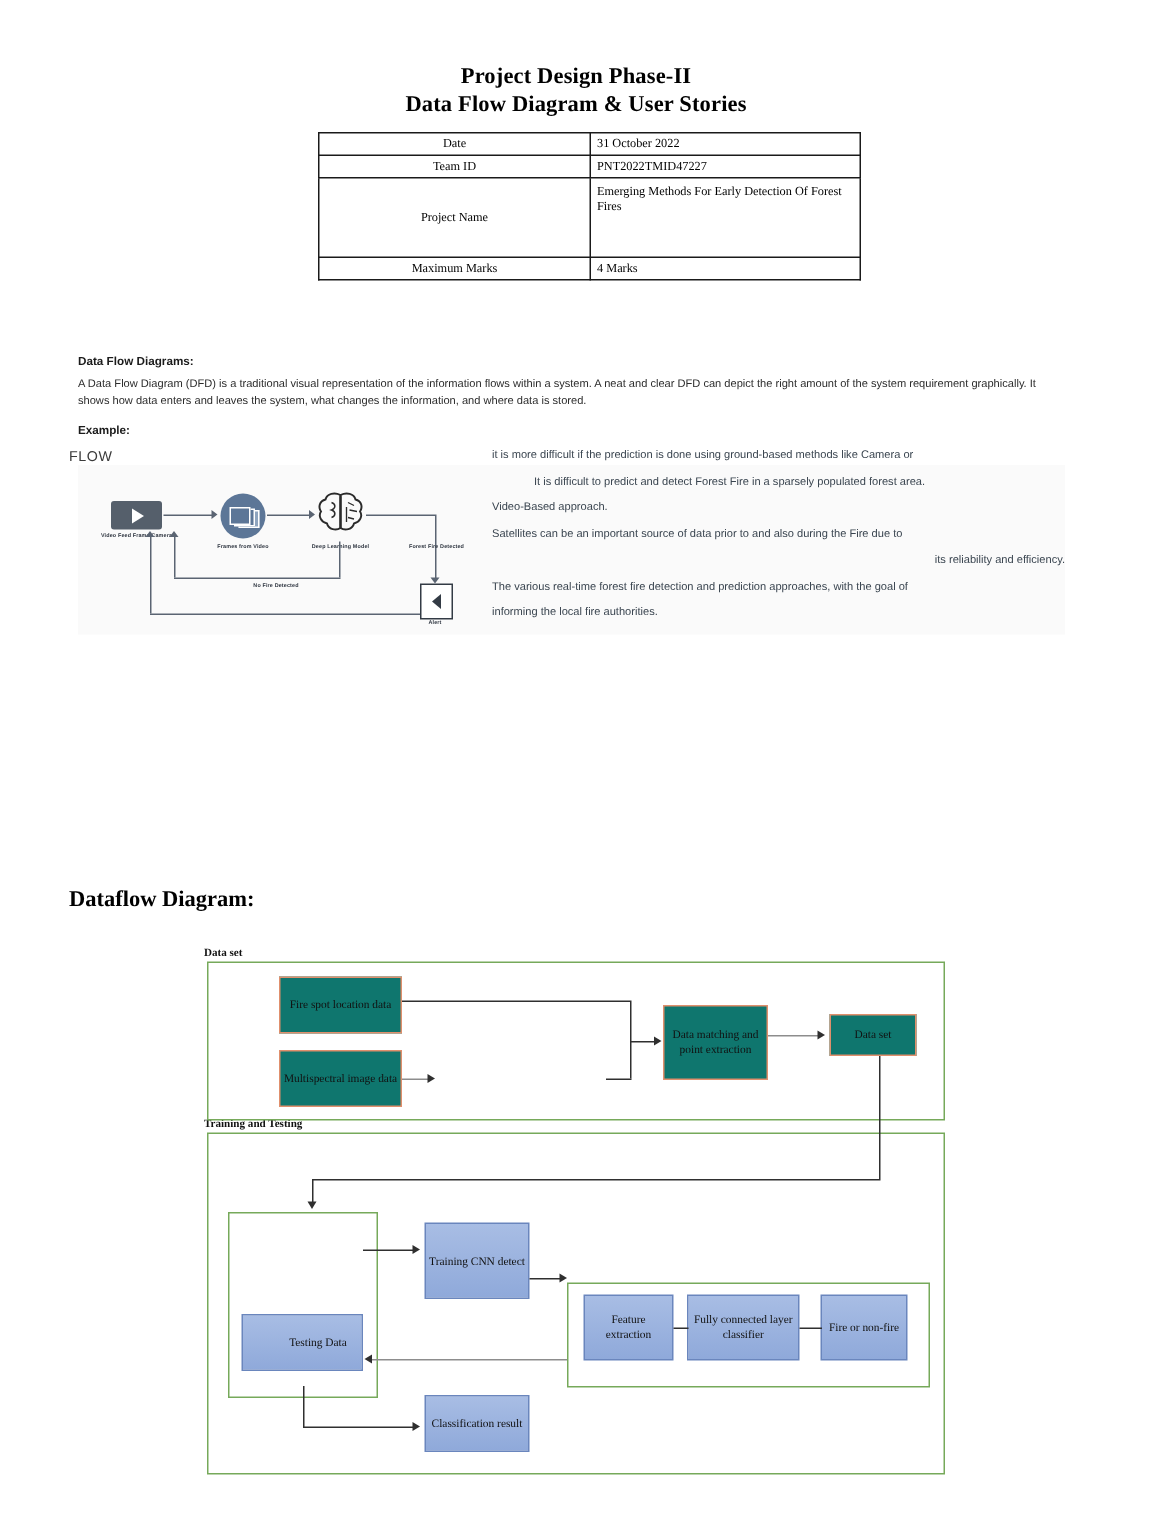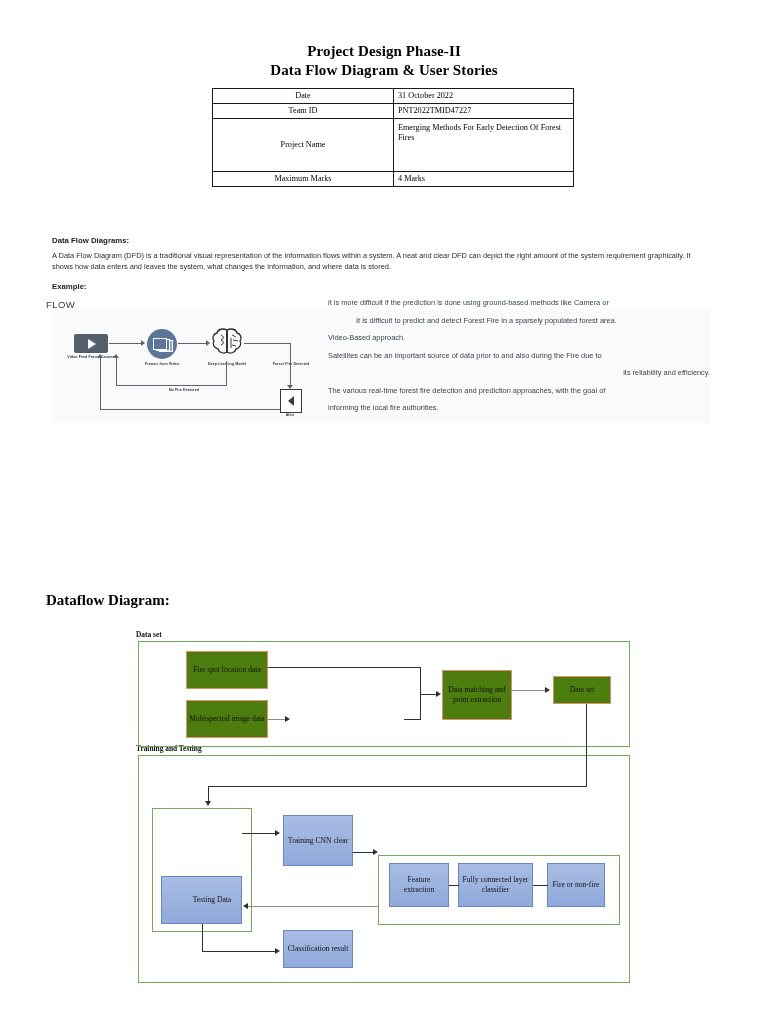--- a/index.html
+++ b/index.html
@@ -233,21 +233,21 @@
     align-items: center;
     justify-content: center;
     text-align: center;
     font-family: "Liberation Serif", serif;
     font-size: 7.6px;
     line-height: 10px;
     color: #111;
     padding: 2px;
   }
   .node.orange {
-    background: #4d7c0f;
+    background: #0f766e;
     border: 1px solid #e08f6c;
   }
   .node.blue {
     background: linear-gradient(180deg, #a8bde4 0%, #8fa9da 100%);
     border: 1px solid #6a86bd;
   }
   .conn { position: absolute; background: #2f2f2f; }
   .conn.h { height: 1.2px; }
   .conn.v { width: 1.2px; }
   .conn.grey { background: #8d8d8d; }
@@ -385,22 +385,22 @@
   <div class="ah2 ah2-r" style="left:285px; top:716px;"></div>
 
   <div class="conn h grey" style="left:512px; top:690px; width:34px;"></div>
   <div class="ah2 ah2-r" style="left:545px; top:687px;"></div>
 
   <div class="conn v" style="left:586px; top:704px; height:82px;"></div>
   <div class="conn h" style="left:208px; top:786px; width:379px;"></div>
   <div class="conn v" style="left:208px; top:786px; height:17px;"></div>
   <div class="ah2 ah2-d" style="left:205px; top:801px;"></div>
 
-  <div class="node blue" style="left:161px; top:876px; width:81px; height:48px;padding-left:23px;">Testing Data</div>
-  <div class="node blue" style="left:283px; top:815px; width:70px; height:51px;">Training CNN clear</div>
+  <div class="node blue" style="left:161px; top:876px; width:81px; height:38px;padding-left:23px;">Testing Data</div>
+  <div class="node blue" style="left:283px; top:815px; width:70px; height:51px;">Training CNN detect</div>
   <div class="node blue" style="left:283px; top:930px; width:70px; height:38px;">Classification result</div>
   <div class="node blue" style="left:389px; top:863px; width:60px; height:44px;">Feature extraction</div>
   <div class="node blue" style="left:458px; top:863px; width:75px; height:44px;">Fully connected layer classifier</div>
   <div class="node blue" style="left:547px; top:863px; width:58px; height:44px;">Fire or non-fire</div>
 
   <div class="conn h" style="left:242px; top:833px; width:34px;"></div>
   <div class="ah2 ah2-r" style="left:275px; top:830px;"></div>
 
   <div class="conn h" style="left:353px; top:852px; width:23px;"></div>
   <div class="ah2 ah2-r" style="left:373px; top:849px;"></div>

